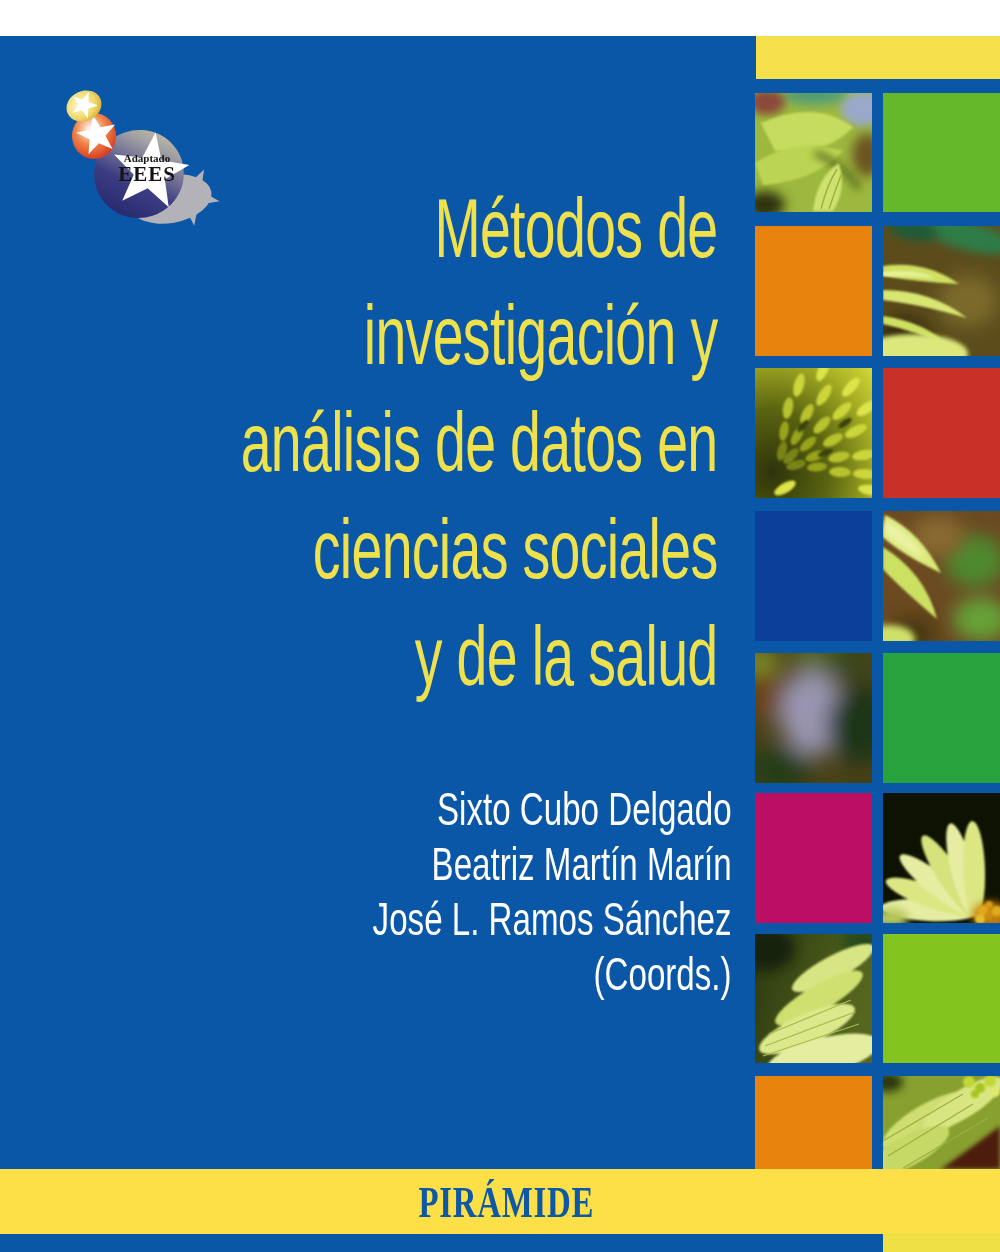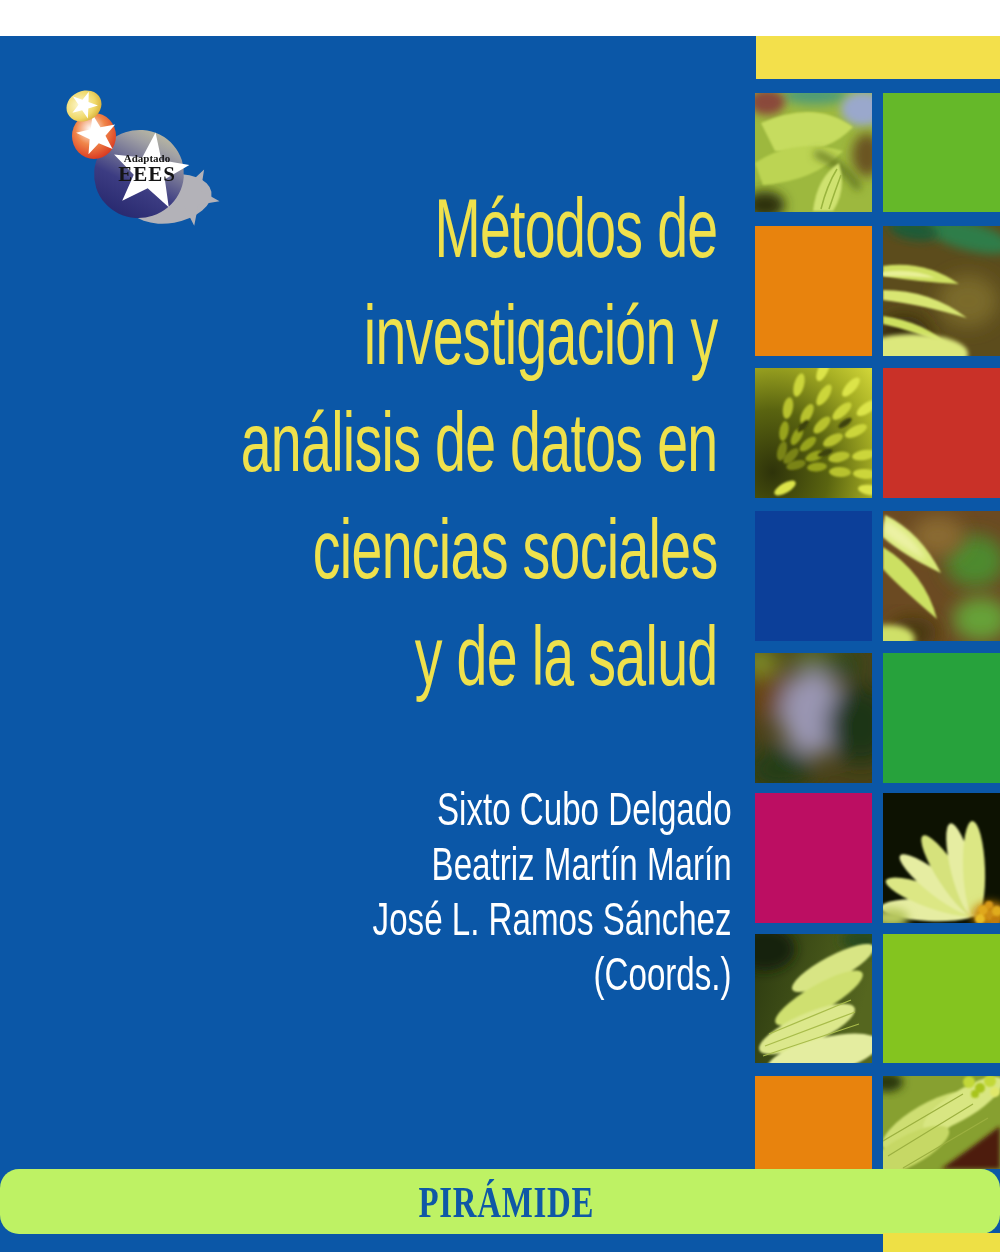--- a/index.html
+++ b/index.html
@@ -366,19 +366,19 @@
       <g filter="url(#h1)">
         <circle cx="86" cy="6" r="6" fill="#c2d838"></circle>
         <circle cx="97" cy="12" r="5" fill="#a8c41e"></circle>
         <circle cx="107" cy="5" r="6" fill="#c2d838"></circle>
         <circle cx="112" cy="16" r="5" fill="#e0e86a"></circle>
         <circle cx="92" cy="18" r="4" fill="#a8c41e"></circle>
       </g>
     </svg>
   </div>
 
-  <div class="publisher-band" style="background: #bef264; border-radius: 19px;">
+  <div class="publisher-band" style="background: #fde047;">
     <span class="publisher-text" style="color: rgb(15, 88, 166);">PIRÁMIDE</span>
   </div>
 
   <div class="bottom-square" style="background: rgb(238, 224, 69);"></div>
 
 </div>
 
 </body></html>

